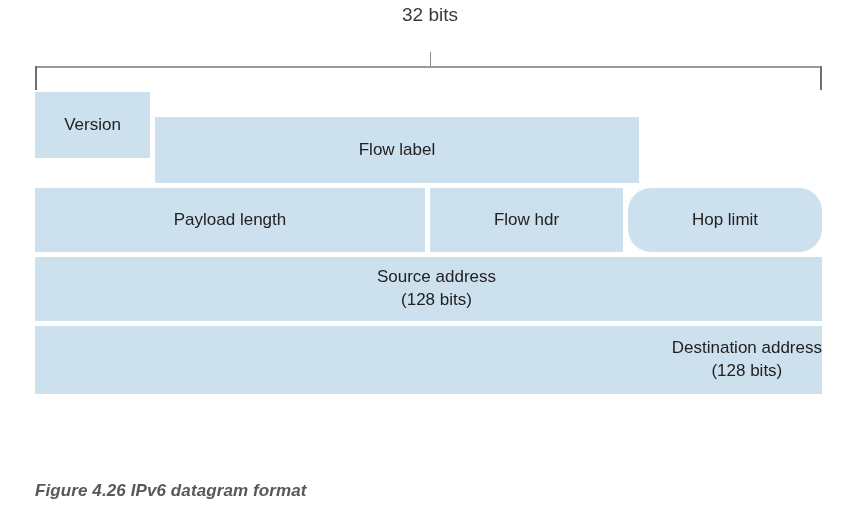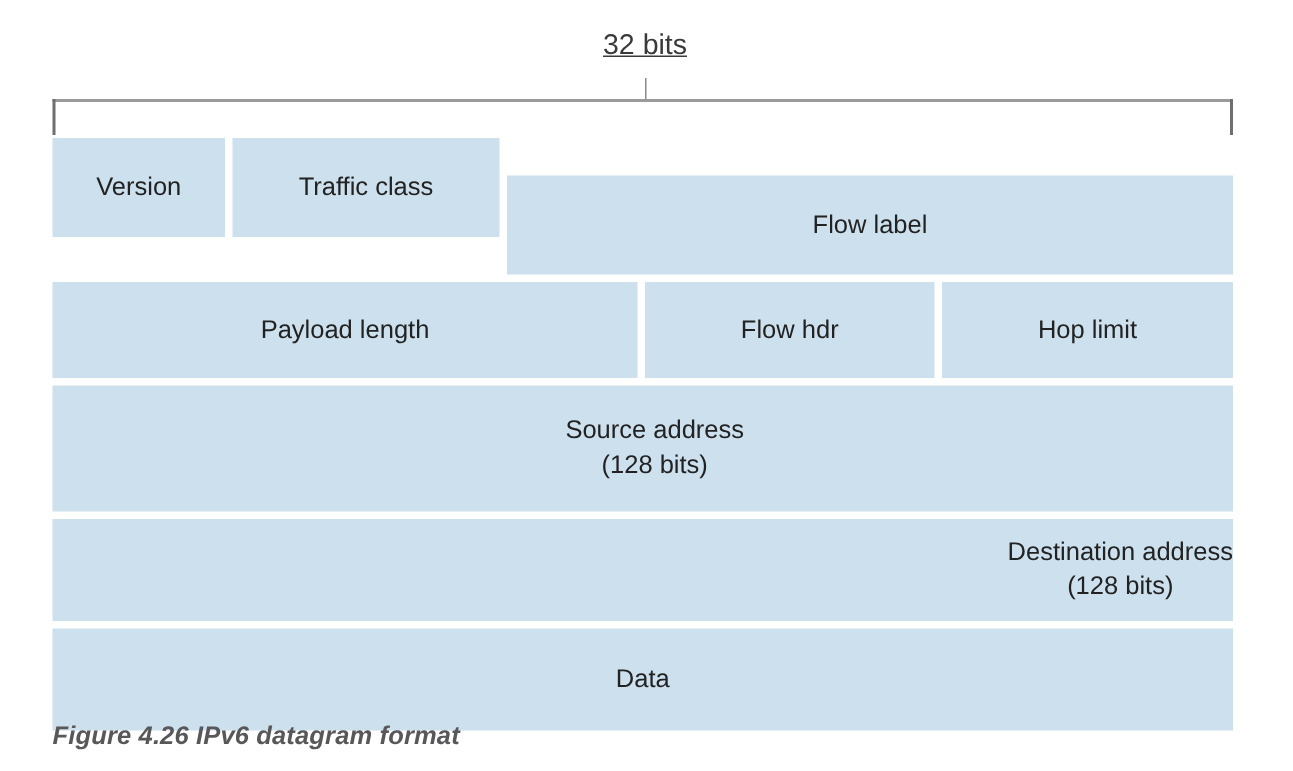--- a/index.html
+++ b/index.html
@@ -17,26 +17,25 @@
 
   #figure-root {
     position: absolute;
     left: 0; top: 0;
     width: 862px;
     height: 514px;
   }
   .width-label-inner {
     position: absolute;
     left: 430px;
-    top: 20px;
+    top: 4px;
     transform: translateX(-50%);
     font-size: 19px;
     color: #3a3a3a;
     white-space: nowrap;
-    text-decoration: underline;
   }
   .tick-mark {
     position: absolute;
     left: 430px;
     top: 52px;
     width: 1px;
     height: 14px;
     background: #8a8a8a;
   }
 
@@ -92,31 +91,31 @@
     color: #222222;
     line-height: 1.35;
     box-sizing: border-box;
   }
   .dg-cell + .dg-cell {
     margin-left: 5px;
   }
 
   .row-h1 .dg-cell { height: 66px; }
   .row-h2 .dg-cell { height: 64px; }
-  .row-h3 .dg-cell { height: 84px; padding-left: 16px; }
+  .row-h3 .dg-cell { height: 64px; padding-left: 16px; }
   .row-h4 .dg-cell { height: 68px; justify-content: flex-end; }
   .row-h5 .dg-cell { height: 68px; }
 
   .cell-version      { width: 115px; text-align: center; }
   .cell-traffic      { width: 178px; }
   .cell-flow         { width: 484px; margin-top: 25px; }
 
   .cell-payload      { width: 390px; }
   .cell-nexthdr      { width: 193px; }
-  .cell-hoplimit     { width: 194px; }
+  .cell-hoplimit     { width: 194px; border-radius: 23px; }
 
   .cell-full         { width: 787px; }
 
   .cell-sub {
     display: block;
   }
 
   
   .caption {
     position: absolute;
@@ -142,21 +141,20 @@
   <div class="bracket">
     <div class="bracket-top"></div>
     <div class="bracket-left"></div>
     <div class="bracket-right"></div>
   </div>
 
   <div class="datagram">
 
     <div class="dg-row row-h1">
       <div class="dg-cell cell-version">Version</div>
-      <div class="dg-cell cell-traffic">Traffic class</div>
       <div class="dg-cell cell-flow">Flow label</div>
     </div>
 
     <div class="dg-row row-h2">
       <div class="dg-cell cell-payload">Payload length</div>
       <div class="dg-cell cell-nexthdr">Flow hdr</div>
       <div class="dg-cell cell-hoplimit">Hop limit</div>
     </div>
 
     <div class="dg-row row-h3">
@@ -170,21 +168,18 @@
 
     <div class="dg-row row-h4">
       <div class="dg-cell cell-full">
         <div>
           <span class="cell-sub">Destination address</span>
           <span class="cell-sub">(128 bits)</span>
         </div>
       </div>
     </div>
 
-    <div class="dg-row row-h5">
-      <div class="dg-cell cell-full">Data</div>
-    </div>
 
   </div>
 
   <div class="caption">Figure 4.26 IPv6 datagram format</div>
 
 </div>
 
 </body></html>

